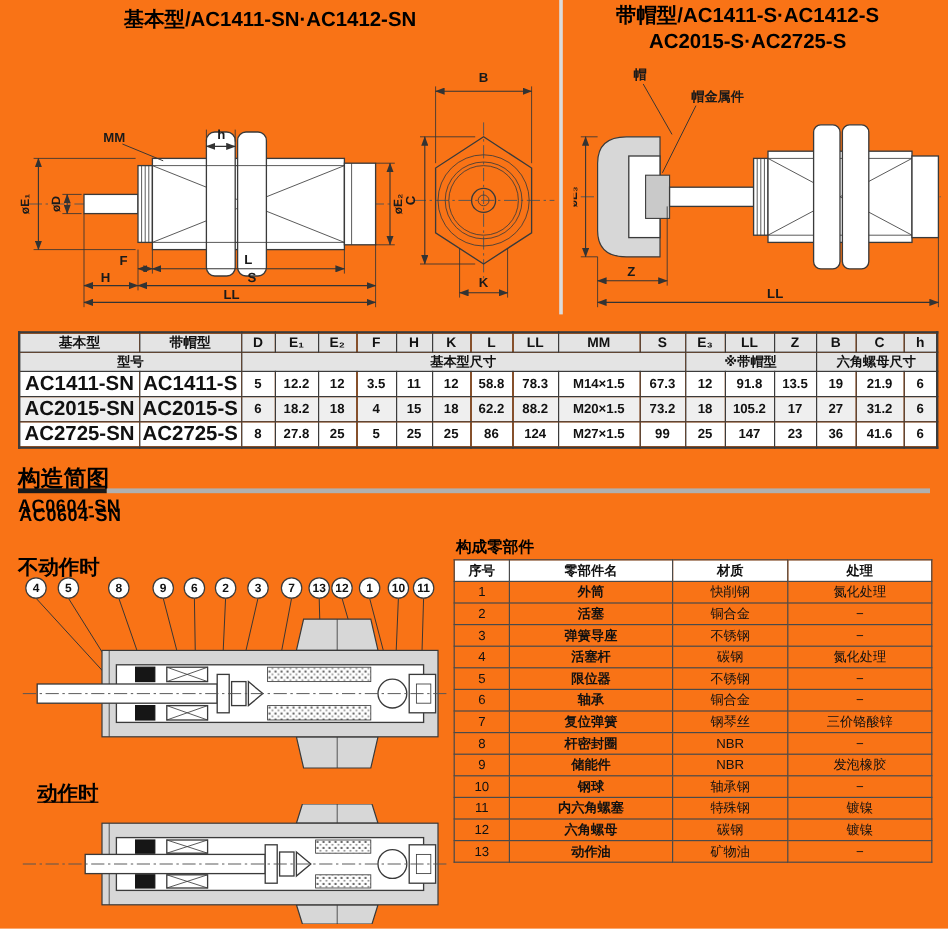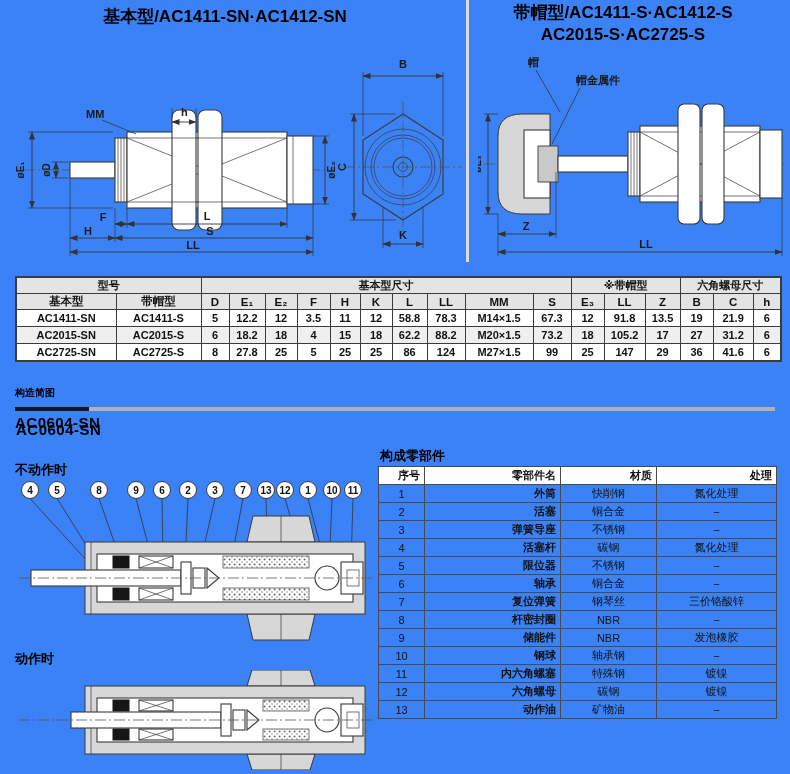--- a/index.html
+++ b/index.html
@@ -1,45 +1,45 @@
 <!DOCTYPE html>
 <html><head>
 <meta charset="utf-8">
 <style>
   html,body{margin:0;padding:0;background:#fff;}
-  #page{position:relative;width:790px;height:774px;background:#3b82f6;overflow:hidden;
+  #page{position:relative;width:790px;height:774px;background:#f97316;overflow:hidden;
         font-family:"Liberation Sans","DejaVu Sans",sans-serif;color:#111;}
   .abs{position:absolute;}
   .title-block{font-size:17px;font-weight:bold;line-height:1.3;text-align:center;color:#000;}
   .title-note{font-size:10.5px;font-weight:bold;text-align:right;margin-top:1px;color:#000;}
   .vdiv{background:#dcdcdc;}
   
   table.dim{border-collapse:collapse;table-layout:fixed;width:760px;border:2px solid #3b3b3b;}
   table.dim th,table.dim td{border:1px solid #3b3b3b;padding:0;text-align:center;vertical-align:middle;
         overflow:hidden;white-space:nowrap;}
   table.dim th{background:#e4e4e4;font-size:11.5px;height:15px;font-weight:bold;}
   table.dim th.gh{font-size:11px;height:14px;}
   table.dim td{font-size:11px;font-weight:bold;height:16px;background:#fff;}
-  table.dim td.model{font-size:11px;}
+  table.dim td.model{font-size:17px;}
   table.dim tbody tr:nth-child(even) td{background:#efefef;}
   
-  .sec-head{font-size:10px;font-weight:bold;color:#000;}
+  .sec-head{font-size:19px;font-weight:bold;color:#000;}
   .rule{height:4px;}
   .rule .black{position:absolute;left:0;top:0;height:4px;width:74px;background:#1a1a1a;}
   .rule .gray{position:absolute;left:74px;top:0;height:4px;width:686px;background:#b0b0b0;}
   .model-dupe{font-size:15px;font-weight:bold;color:#000;letter-spacing:0.5px;}
-  .state-label{font-size:13px;font-weight:bold;color:#000;}
+  .state-label{font-size:17px;font-weight:bold;color:#000;}
   
   .parts-title{font-size:13px;font-weight:bold;color:#000;}
   table.parts{border-collapse:collapse;table-layout:fixed;width:398px;}
   table.parts th,table.parts td{border:1px solid #4a4a4a;padding:0 4px;height:17px;overflow:hidden;
         white-space:nowrap;font-size:11px;}
-  table.parts th{font-weight:bold;text-align:right;background:#fff;}
+  table.parts th{font-weight:bold;text-align:center;background:#fff;}
   table.parts td{text-align:center;}
-  table.parts td.pname{text-align:right;font-weight:bold;padding-left:4px;}
+  table.parts td.pname{text-align:center;font-weight:bold;padding-left:4px;}
   
   svg{display:block;}
   .ol{fill:none;stroke:#3a3a3a;stroke-width:1.1;}
   .olw{fill:#fff;stroke:#3a3a3a;stroke-width:1.1;}
   .tl{fill:none;stroke:#3a3a3a;stroke-width:0.7;}
   .gf{fill:#d7d7d7;stroke:#3a3a3a;stroke-width:1;}
   .gf2{fill:#c9c9c9;stroke:#3a3a3a;stroke-width:0.9;}
   .bf{fill:#161616;stroke:#161616;}
   .cl{fill:none;stroke:#555;stroke-width:0.8;stroke-dasharray:11 3 2 3;}
   .ext{stroke:#333;stroke-width:0.7;}
@@ -217,45 +217,45 @@
         <col style="width:38px">
       <col style="width:33px">
         <col style="width:41px">
         <col style="width:35px">
         <col style="width:33px">
       <col style="width:40px">
         <col style="width:28px">
     </colgroup>
     <thead>
         <tr>
-          <th colspan="2" class="gh">型号</th>
-          <th colspan="10" class="gh">基本型尺寸</th>
-          <th colspan="3" class="gh">※带帽型</th>
-          <th colspan="3" class="gh">六角螺母尺寸</th>
-        </tr>
-        <tr>
           <th>基本型</th>
           <th>带帽型</th>
           <th>D</th>
           <th>E₁</th>
           <th>E₂</th>
           <th>F</th>
           <th>H</th>
           <th>K</th>
           <th>L</th>
           <th>LL</th>
           <th>MM</th>
           <th>S</th>
           <th>E₃</th>
           <th>LL</th>
           <th>Z</th>
           <th>B</th>
           <th>C</th>
           <th>h</th>
         </tr>
+        <tr>
+          <th colspan="2" class="gh">型号</th>
+          <th colspan="10" class="gh">基本型尺寸</th>
+          <th colspan="3" class="gh">※带帽型</th>
+          <th colspan="3" class="gh">六角螺母尺寸</th>
+        </tr>
       </thead>
     <tbody>
         <tr>
           <td class="model">AC1411-SN</td>
           <td class="model">AC1411-S</td>
           <td>5</td>
           <td>12.2</td>
           <td>12</td>
           <td>3.5</td>
           <td>11</td>
@@ -299,21 +299,21 @@
           <td>25</td>
           <td>5</td>
           <td>25</td>
           <td>25</td>
           <td>86</td>
           <td>124</td>
           <td>M27×1.5</td>
           <td>99</td>
           <td>25</td>
           <td>147</td>
-          <td>29</td>
+          <td>23</td>
           <td>36</td>
           <td>41.6</td>
           <td>6</td>
         </tr>
       </tbody>
   </table>
 
   <div class="abs sec-head" style="left:15px;top:386px;">构造简图</div>
   <div class="abs rule" style="left:15px;top:407px;width:760px;">
     <div class="black"></div>
@@ -389,21 +389,21 @@
     <circle class="bal" cx="272" cy="12" r="8.5"></circle>
       <text class="baltxt" x="272" y="15.5" text-anchor="middle">12</text>
     <circle class="bal" cx="295" cy="12" r="8.5"></circle>
       <text class="baltxt" x="295" y="15.5" text-anchor="middle">1</text>
     <circle class="bal" cx="319" cy="12" r="8.5"></circle>
       <text class="baltxt" x="319" y="15.5" text-anchor="middle">10</text>
     <circle class="bal" cx="340" cy="12" r="8.5"></circle>
       <text class="baltxt" x="340" y="15.5" text-anchor="middle">11</text>
   </svg>
 
-  <div class="abs state-label" style="left:15px;top:650px;">动作时</div>
+  <div class="abs state-label" style="left:31px;top:650px;text-decoration:underline;">动作时</div>
 
   <svg class="abs" style="left:13px;top:670px;" width="368" height="100" viewBox="0 0 368 100">
     <polygon class="gf" points="234,16 239,0 297,0 302,16"></polygon>
     <line class="tl" x1="268" y1="0" x2="268" y2="16"></line>
     <polygon class="gf" points="234,84 239,100 297,100 302,84"></polygon>
     <line class="tl" x1="268" y1="84" x2="268" y2="100"></line>
     <rect class="gf" x="72" y="16" width="280" height="68"></rect>
     <rect class="olw" x="84" y="28" width="256" height="44"></rect>
     <line class="tl" x1="78" y1="16" x2="78" y2="84"></line>
     <rect class="olw" x="58" y="42" width="150" height="16"></rect>

